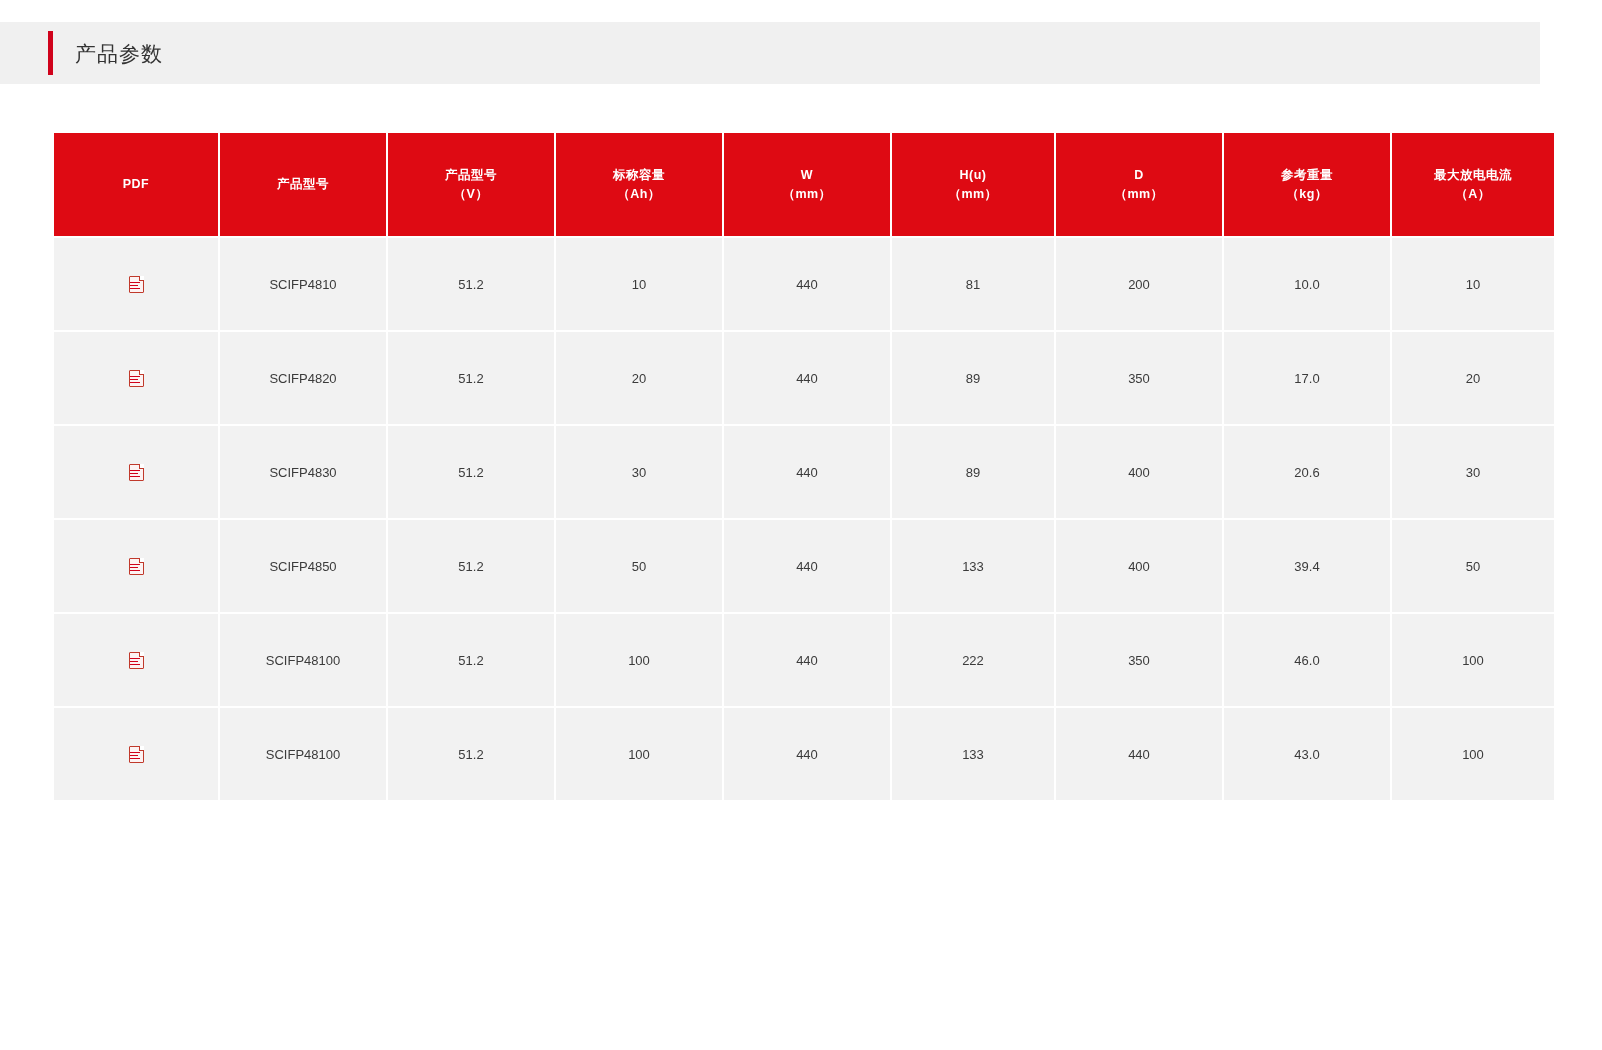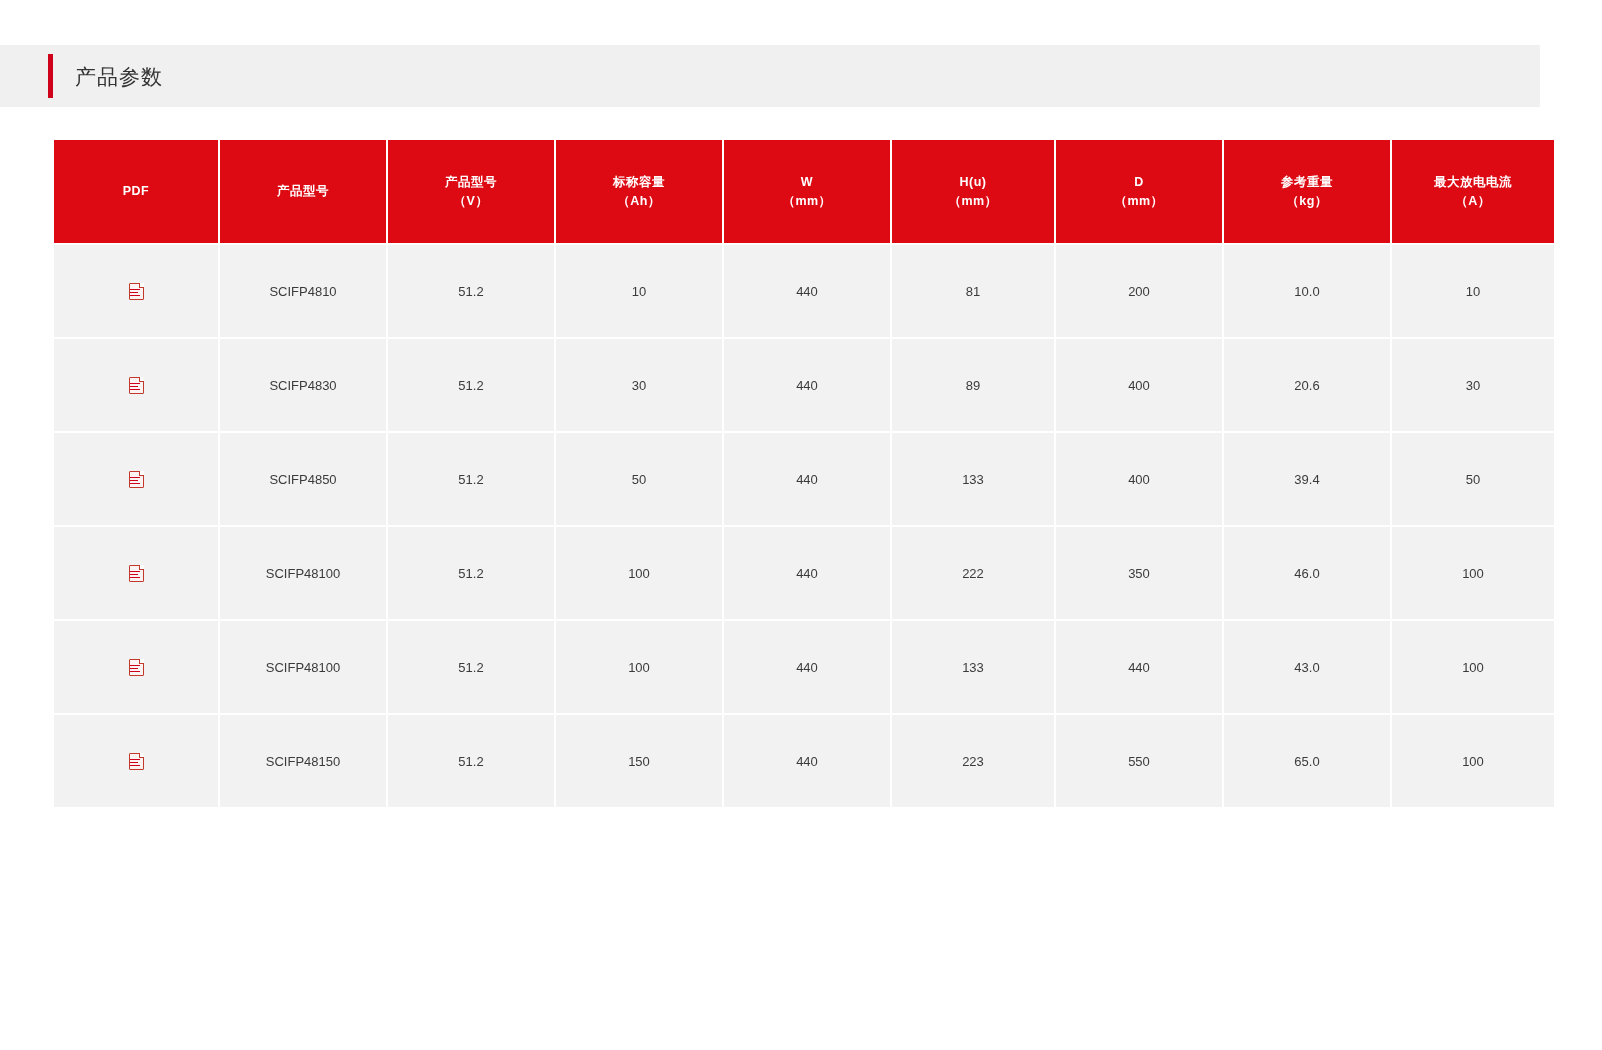--- a/index.html
+++ b/index.html
@@ -20,42 +20,41 @@
   
   .section-band {
     position: absolute;
     left: 0;
     top: 22px;
     width: 1540px;
     height: 62px;
     background: #f0f0f0;
     display: flex;
     align-items: center;
-    margin-top: 23px;
   }
   .section-accent {
     width: 5px;
     height: 44px;
     background: #d0021b;
     margin-left: 48px;
     flex: 0 0 auto;
   }
   .section-title {
     margin-left: 22px;
     font-size: 21px;
     color: #333333;
     letter-spacing: 1px;
     line-height: 1;
   }
 
   
   .table-wrap {
     position: absolute;
     left: 52px;
-    top: 138px;
+    top: 131px;
     width: 1478px;
   }
   table.params {
     border-collapse: separate;
     border-spacing: 2px 2px;
     width: 1478px;
     table-layout: fixed;
   }
   table.params th {
     background: #de0a13;
@@ -194,20 +193,31 @@
             <td>51.2</td>
             <td>10</td>
             <td>440</td>
             <td>81</td>
             <td>200</td>
             <td>10.0</td>
             <td>10</td>
           </tr>
           <tr>
             <td class="pdf-cell"><a href="#"><span class="pdf-icon"><span class="sheet"></span><span class="fold"></span><span class="bar b1"></span><span class="bar b2"></span><span class="bar b3"></span></span></a></td>
+            <td>SCIFP4820</td>
+            <td>51.2</td>
+            <td>20</td>
+            <td>440</td>
+            <td>89</td>
+            <td>350</td>
+            <td>17.0</td>
+            <td>20</td>
+          </tr>
+          <tr>
+            <td class="pdf-cell"><a href="#"><span class="pdf-icon"><span class="sheet"></span><span class="fold"></span><span class="bar b1"></span><span class="bar b2"></span><span class="bar b3"></span></span></a></td>
             <td>SCIFP4830</td>
             <td>51.2</td>
             <td>30</td>
             <td>440</td>
             <td>89</td>
             <td>400</td>
             <td>20.6</td>
             <td>30</td>
           </tr>
           <tr>
@@ -236,28 +246,17 @@
             <td class="pdf-cell"><a href="#"><span class="pdf-icon"><span class="sheet"></span><span class="fold"></span><span class="bar b1"></span><span class="bar b2"></span><span class="bar b3"></span></span></a></td>
             <td>SCIFP48100</td>
             <td>51.2</td>
             <td>100</td>
             <td>440</td>
             <td>133</td>
             <td>440</td>
             <td>43.0</td>
             <td>100</td>
           </tr>
-          <tr>
-            <td class="pdf-cell"><a href="#"><span class="pdf-icon"><span class="sheet"></span><span class="fold"></span><span class="bar b1"></span><span class="bar b2"></span><span class="bar b3"></span></span></a></td>
-            <td>SCIFP48150</td>
-            <td>51.2</td>
-            <td>150</td>
-            <td>440</td>
-            <td>223</td>
-            <td>550</td>
-            <td>65.0</td>
-            <td>100</td>
-          </tr>
         </tbody>
     </table>
   </div>
 
 </div>
 
 </body></html>

